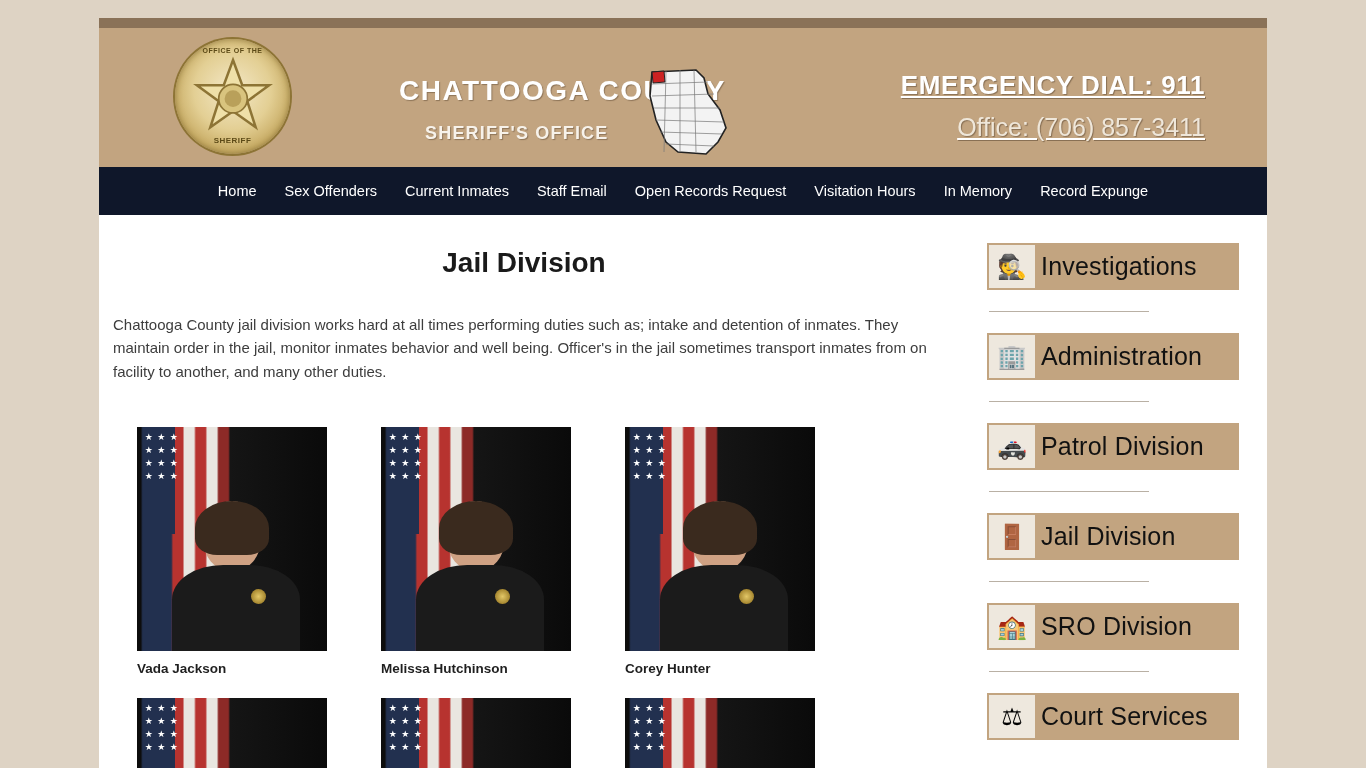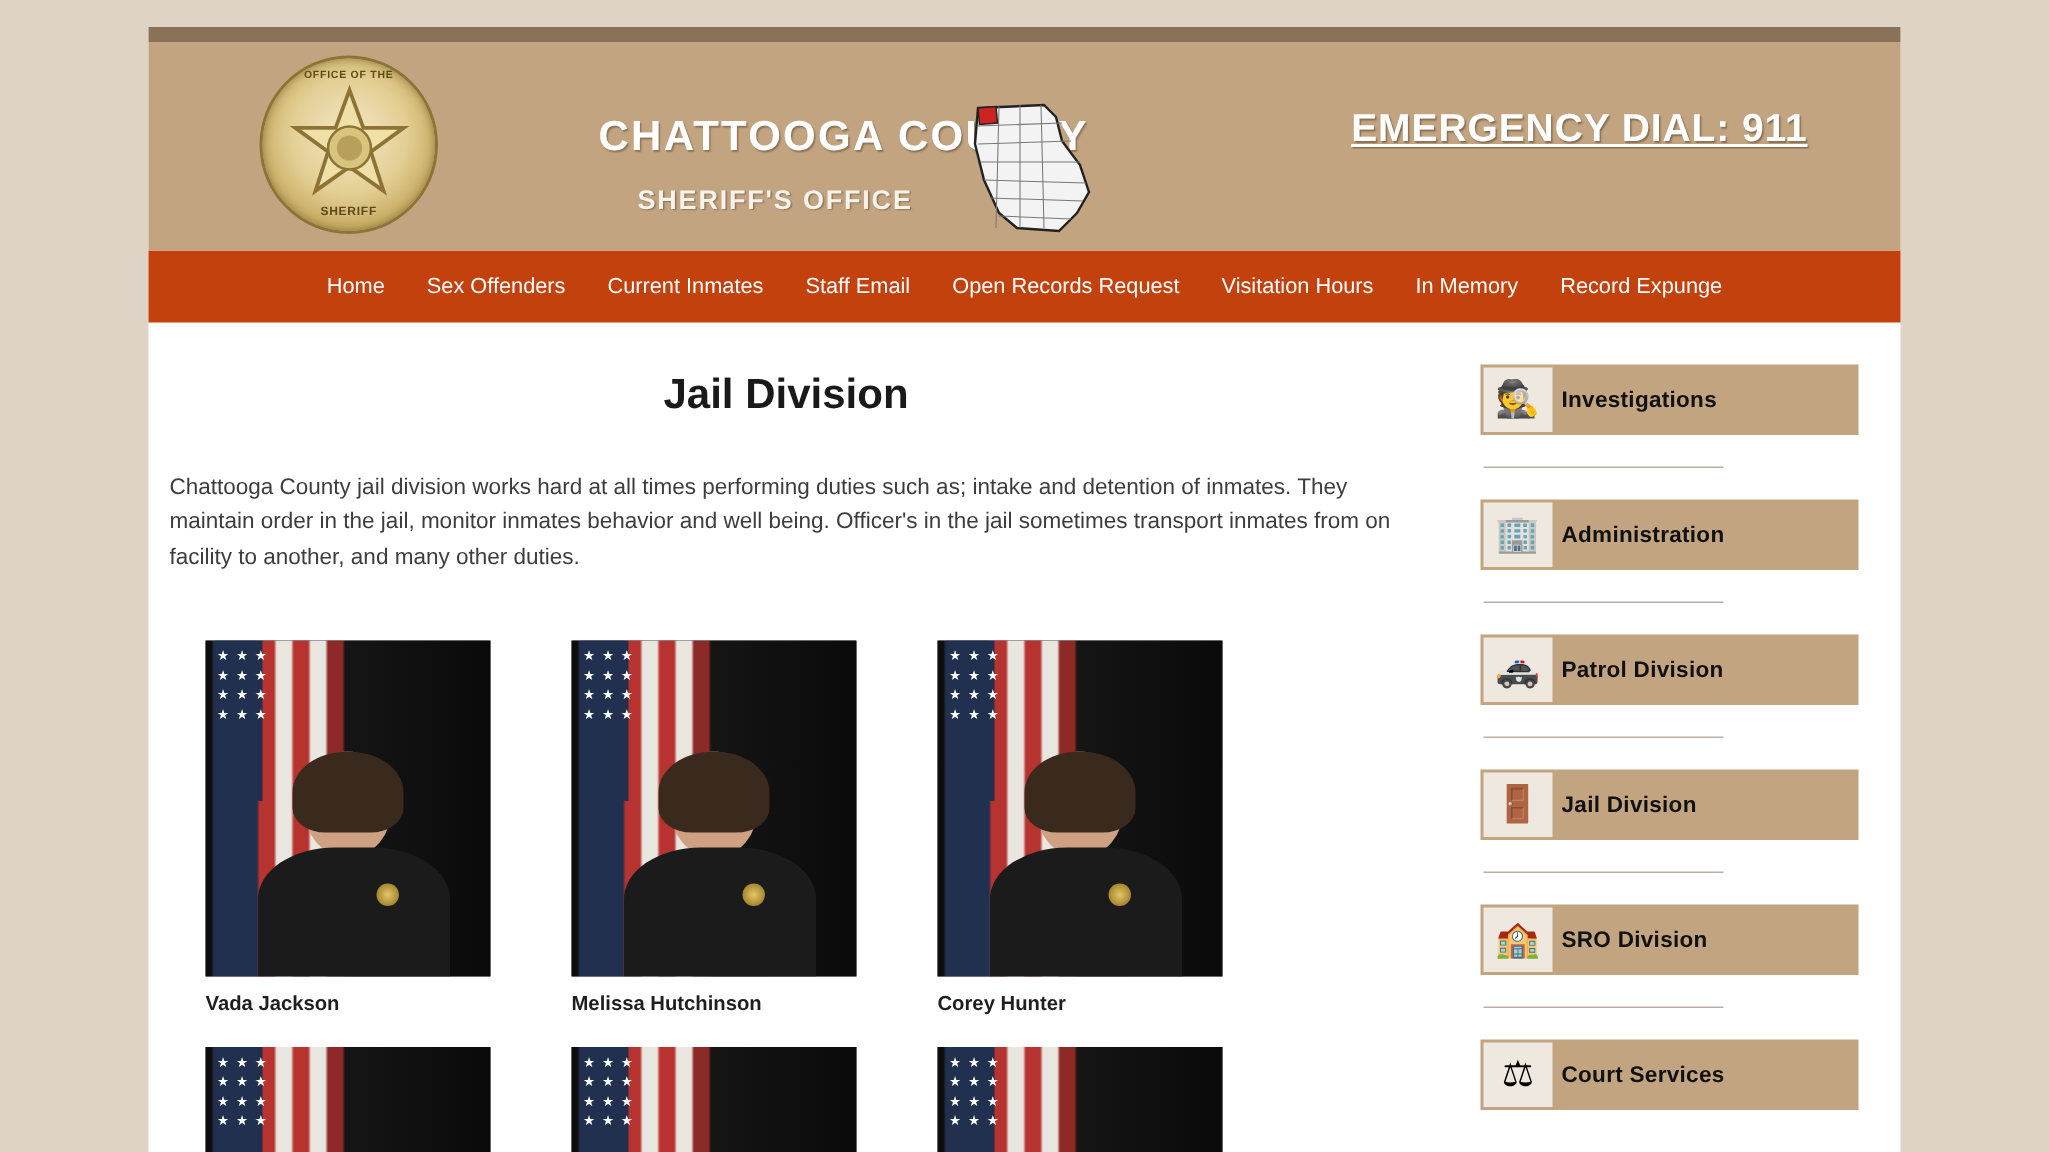--- a/index.html
+++ b/index.html
@@ -101,21 +101,21 @@
   }
   .office-phone {
     margin-top: 12px;
     font-size: 25px;
     color: #efe7da;
     text-shadow: 1px 1px 1px rgba(80,60,40,.5);
   }
   
   .nav {
     height: 48px;
-    background: #c2410c;
+    background: #0f172a;
     display: flex;
     align-items: center;
     justify-content: center;
     gap: 0px;
   }
   .nav-item {
     color: #ffffff;
     font-size: 14.5px;
     padding: 6px 14px;
     text-decoration: none;
@@ -259,22 +259,22 @@
     margin: 0 6px 0 2px;
     background: #eee8de;
     display: flex;
     align-items: center;
     justify-content: center;
     font-size: 24px;
     line-height: 1;
     flex: 0 0 auto;
   }
   .dept-label {
-    font-size: 15px;
-    font-weight: bold;
+    font-size: 25px;
+    font-weight: normal;
     color: #111;
     letter-spacing: .2px;
     white-space: nowrap;
   }
   .dept-sep {
     width: 160px;
     height: 1px;
     background: #b9b0a4;
     margin: 21px 0 21px 2px;
   }
@@ -319,20 +319,21 @@
               <path d="M32 86 L80 88"></path>
             <path d="M32 13 L30 94"></path>
               <path d="M46 12 L46 94"></path>
               <path d="M60 12 L62 94"></path>
           </g>
         </svg>
       </div>
 
       <div class="contact-block">
         <div class="emergency">EMERGENCY DIAL: 911</div>
+        <div class="office-phone">Office: (706) 857-3411</div>
       </div>
     </div>
 
     <div class="nav">
       <a class="nav-item">Home</a>
       <a class="nav-item">Sex Offenders</a>
       <a class="nav-item">Current Inmates</a>
       <a class="nav-item">Staff Email</a>
       <a class="nav-item">Open Records Request</a>
       <a class="nav-item">Visitation Hours</a>

